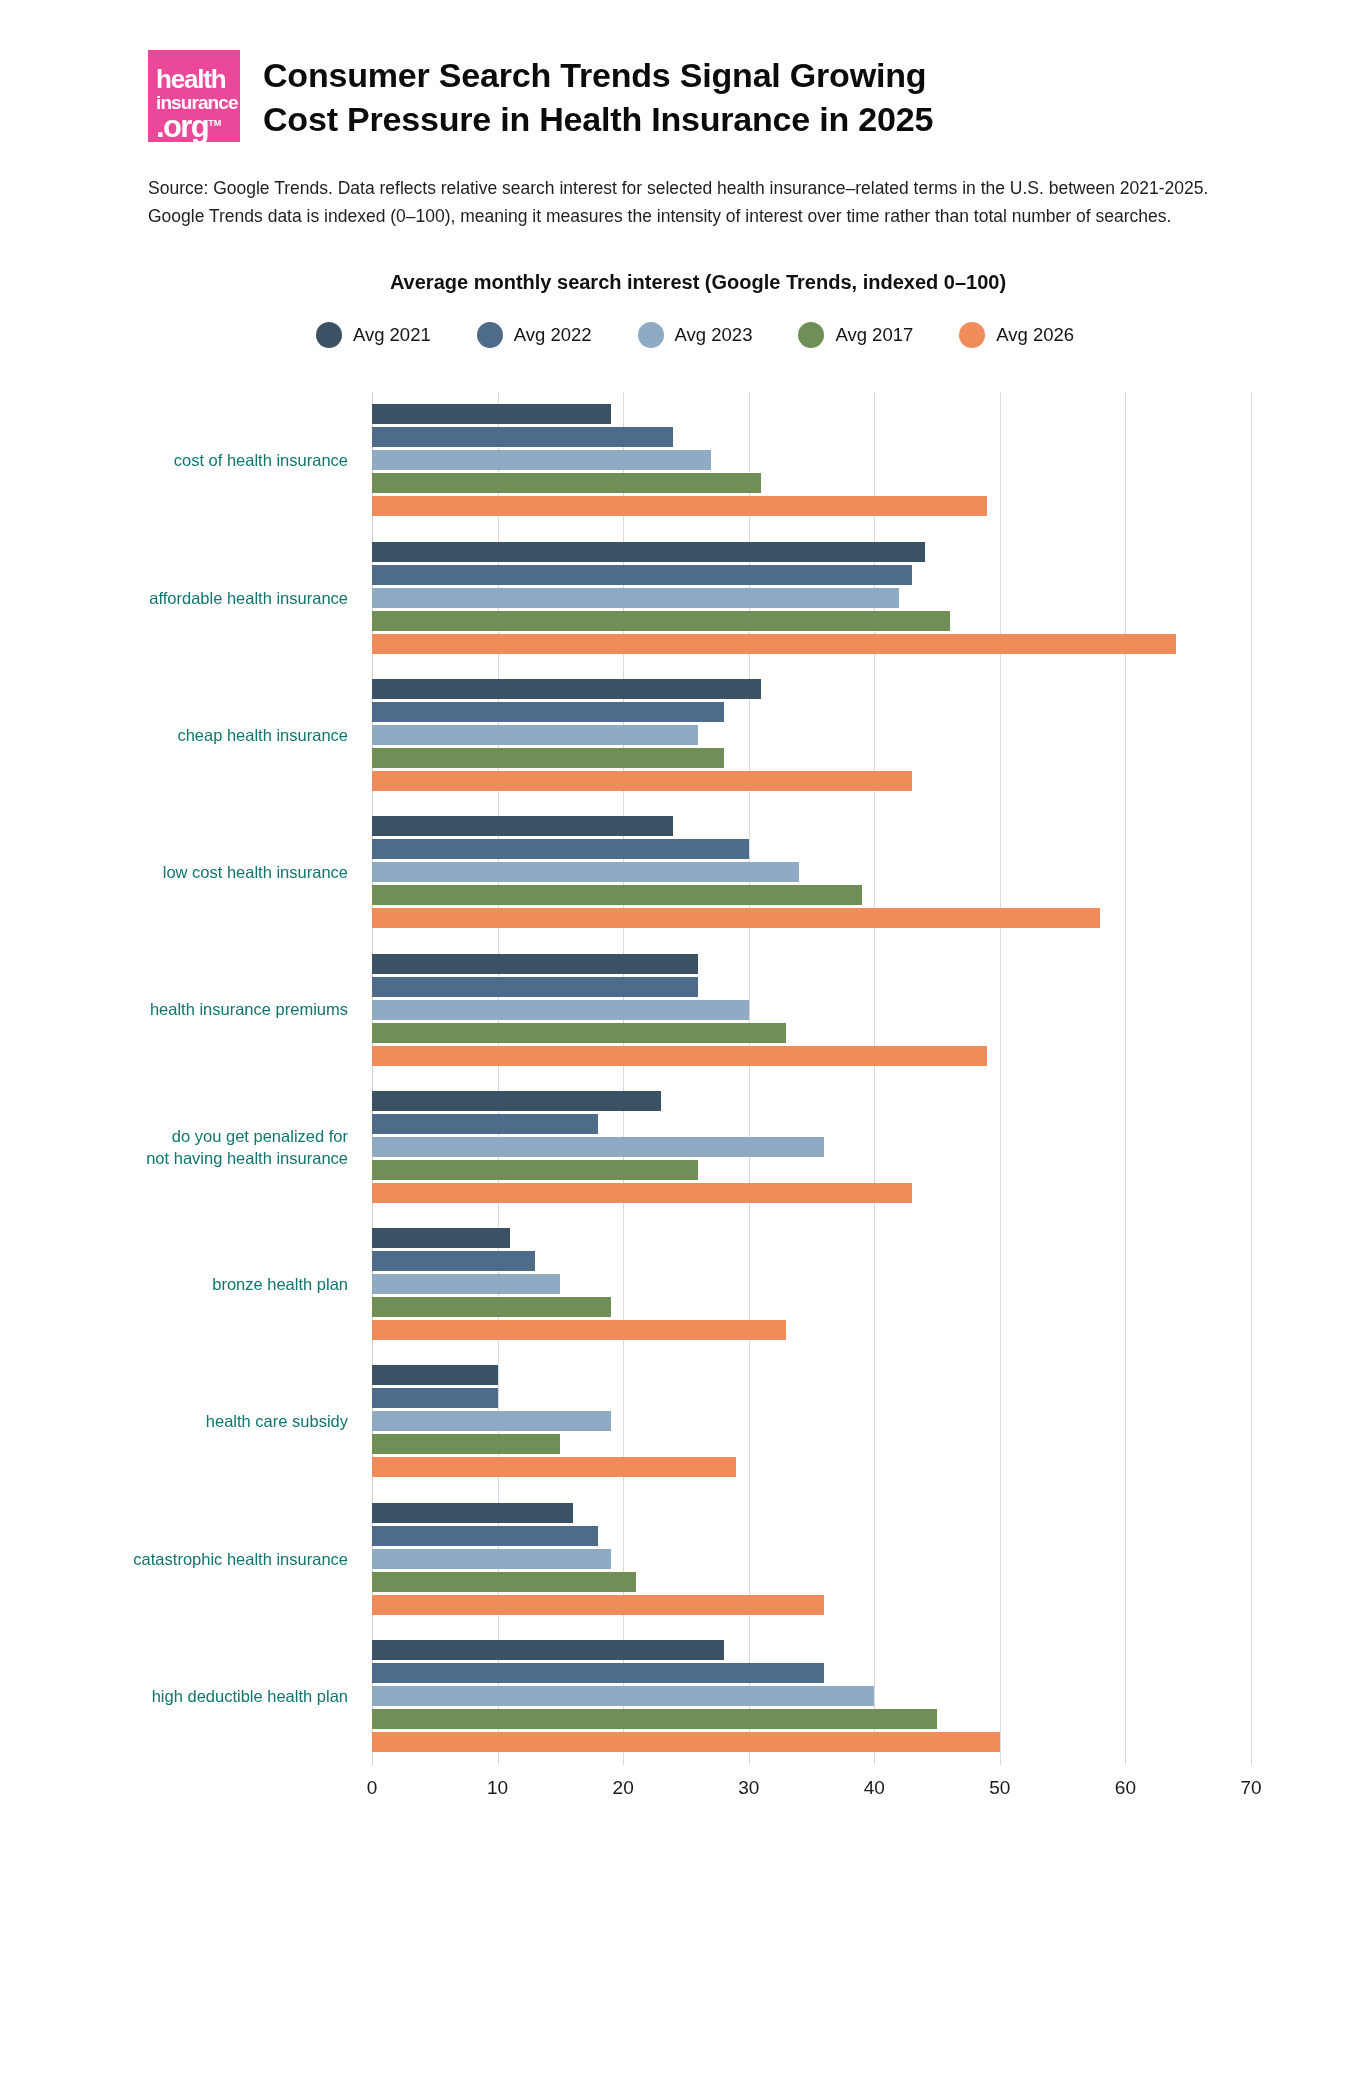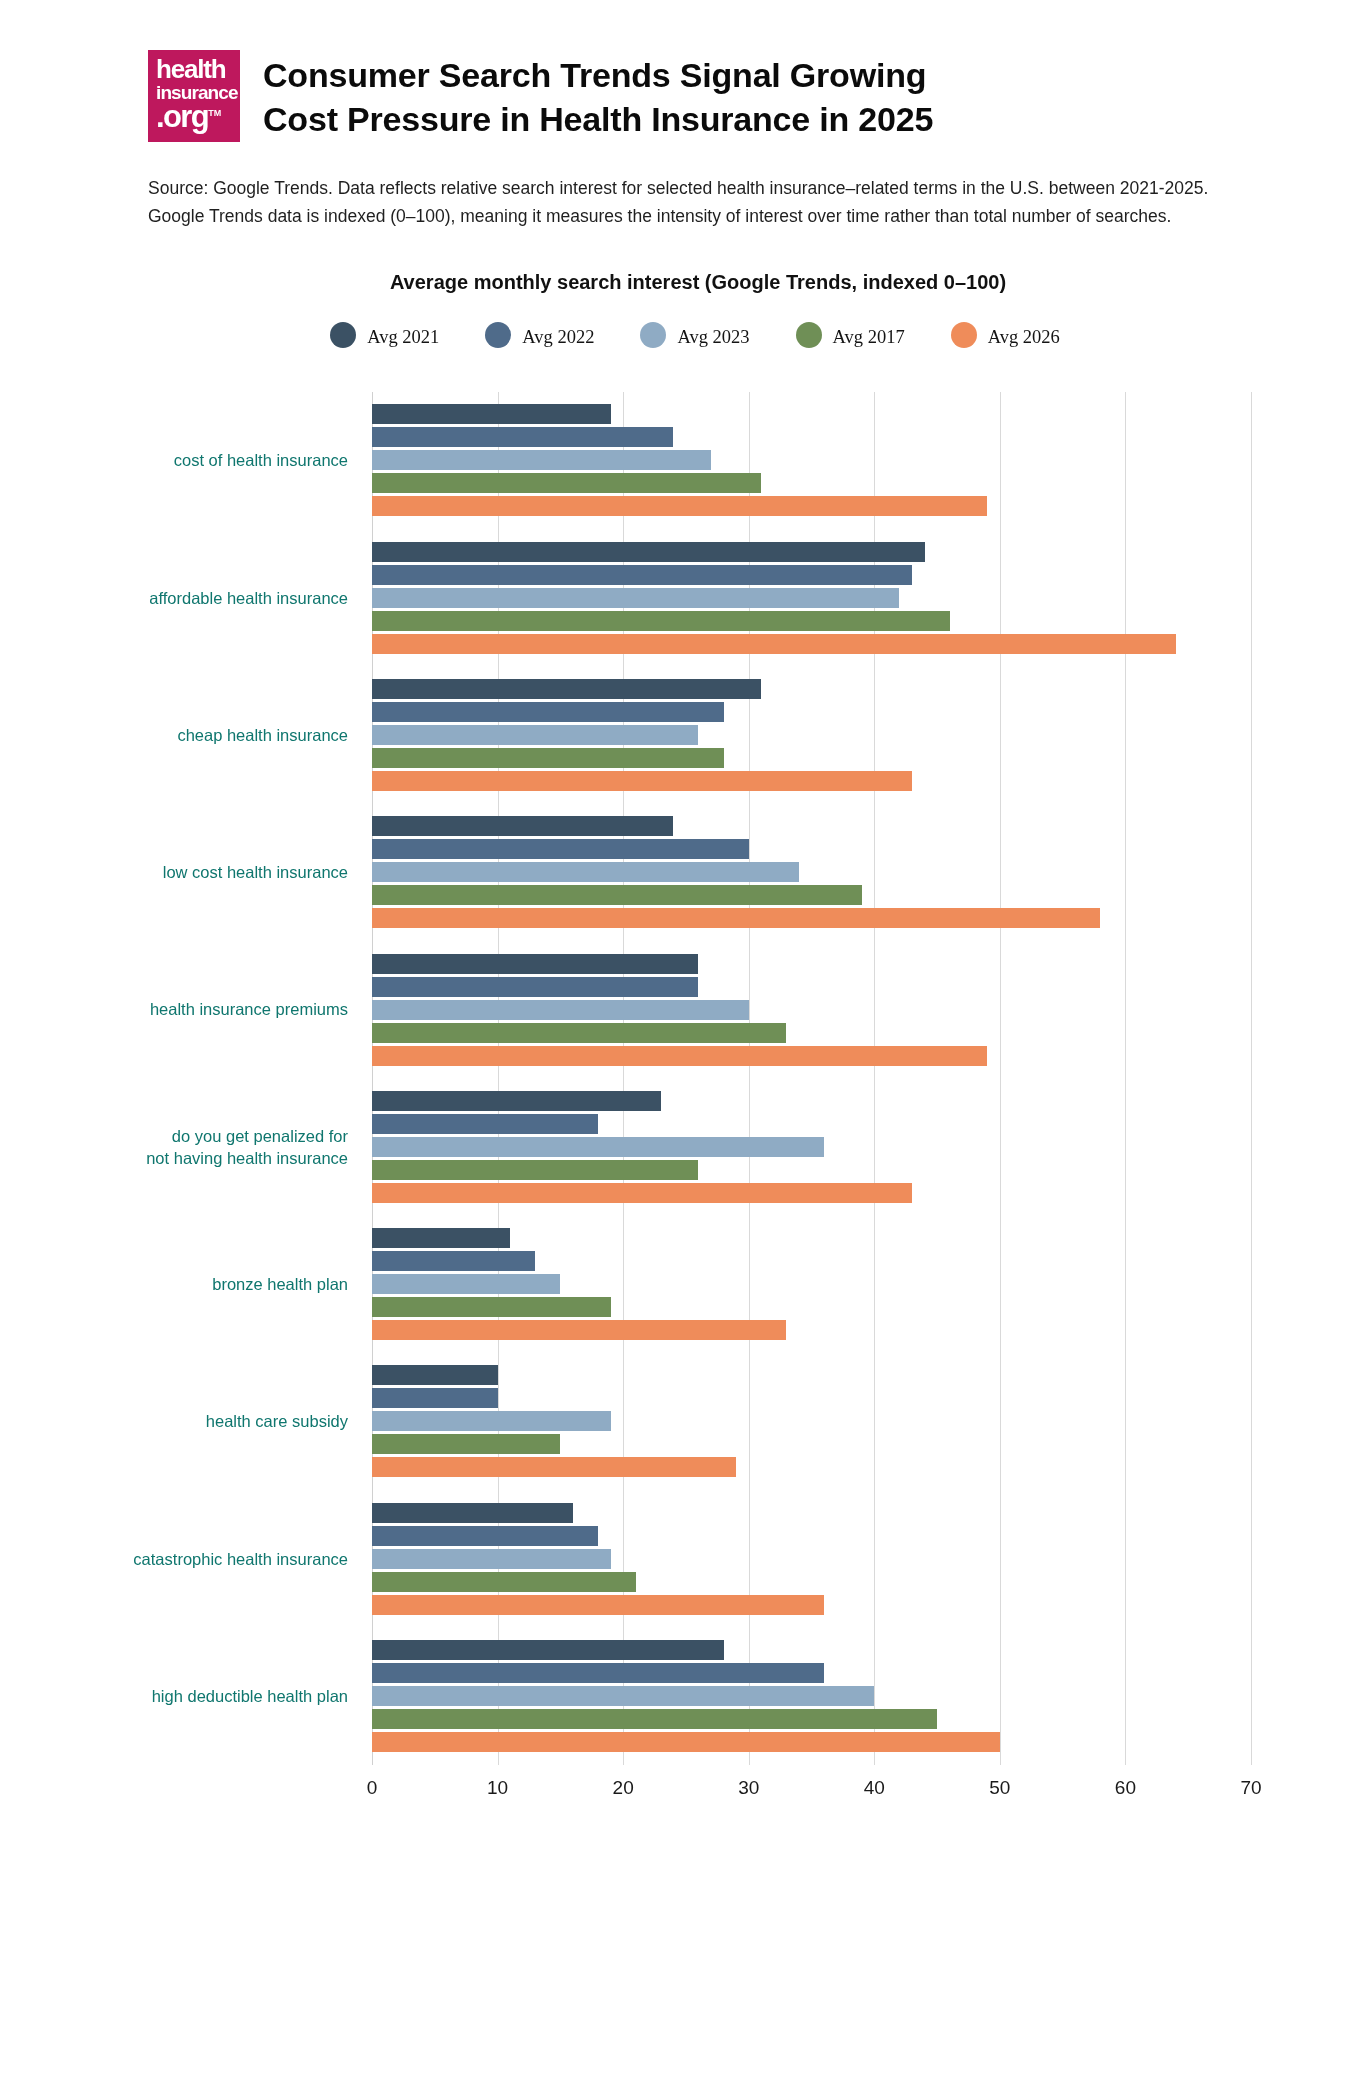--- a/index.html
+++ b/index.html
@@ -17,25 +17,25 @@
 
   
   .header {
     display: flex;
     align-items: flex-start;
     padding: 50px 0 0 148px;
   }
   .logo {
     width: 92px;
     height: 92px;
-    background: #be185d;
+    background: #ec4899;
     flex: 0 0 92px;
     position: relative;
     color: #ffffff;
-    padding: 6px 6px 0 8px;
+    padding: 16px 6px 0 8px;
     line-height: 1;
     overflow: hidden;
   }
   .logo .l1 {
     font-size: 26px;
     font-weight: bold;
     letter-spacing: -1.2px;
     display: block;
   }
   .logo .l2 {
@@ -95,23 +95,22 @@
   .legend {
     display: flex;
     justify-content: center;
     align-items: center;
     gap: 46px;
     margin-top: 28px;
     padding-left: 24px;
   }
   .legend-item {
     display: flex;
-    align-items: flex-end;
+    align-items: center;
     gap: 11px;
-    font-family: Liberation Serif, serif;
   }
   .legend-dot {
     width: 26px;
     height: 26px;
     border-radius: 50%;
     flex: 0 0 26px;
   }
   .legend-label {
     font-size: 18.5px;
     color: #141414;

